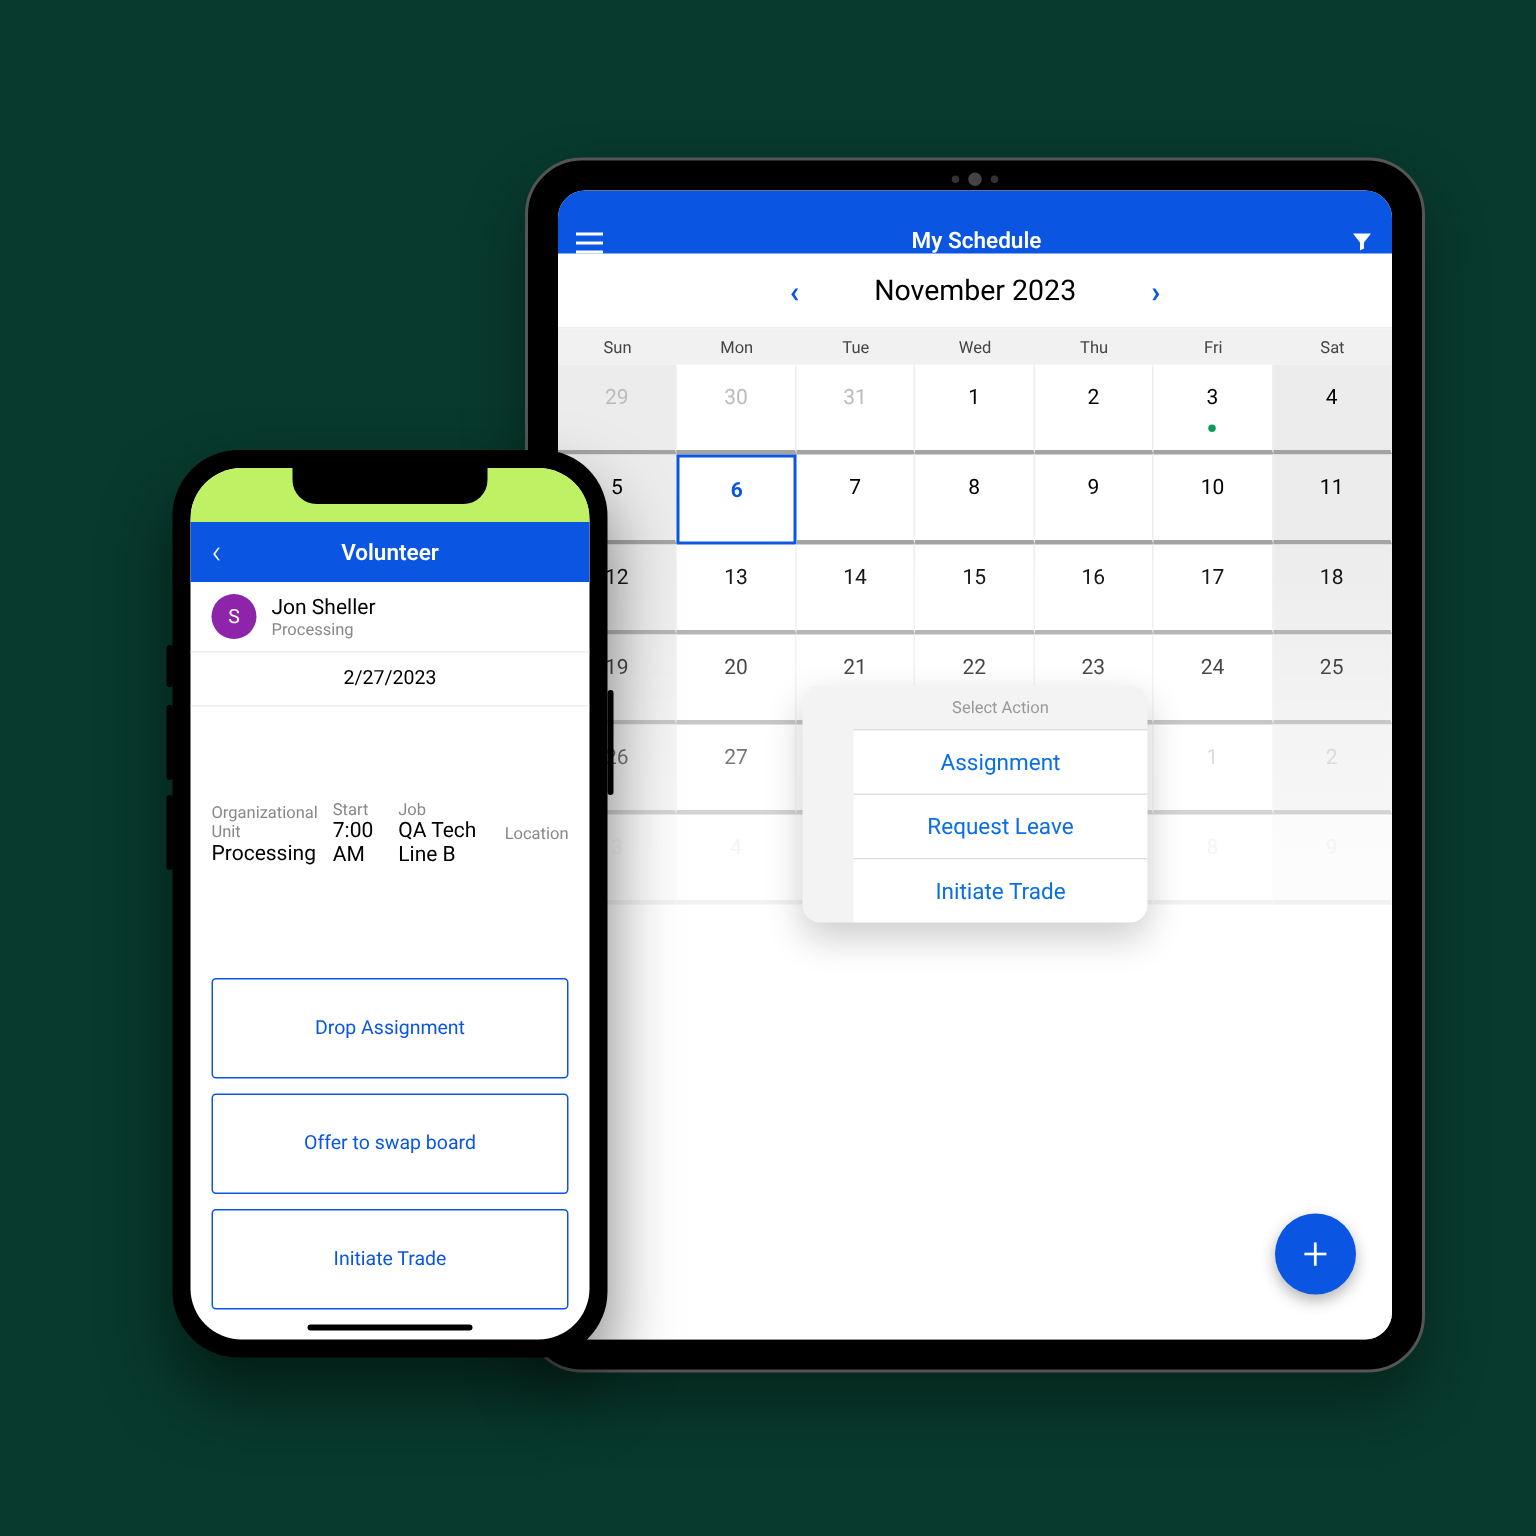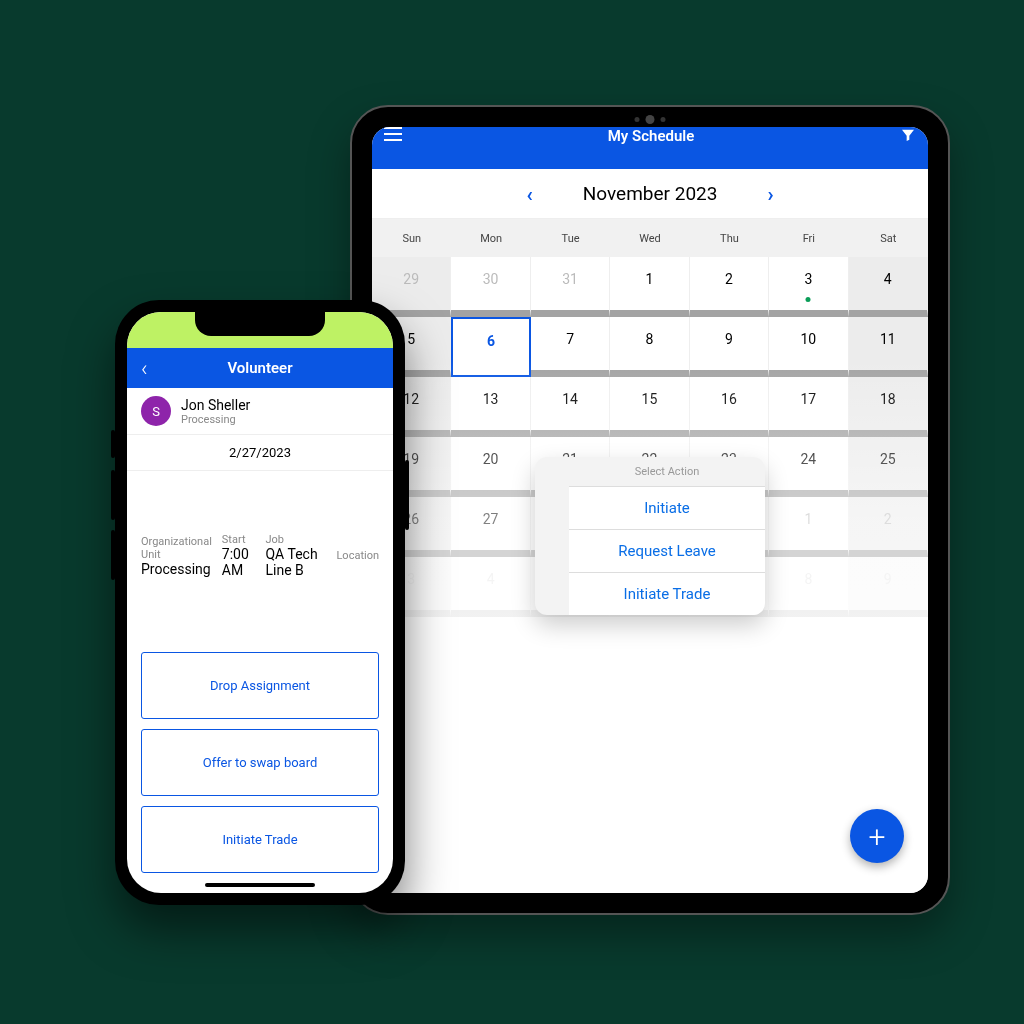--- a/index.html
+++ b/index.html
@@ -43,52 +43,52 @@
     display: flex; justify-content: space-between; align-items: center;
     padding: 0 10px;
     font-size: 9px;
   }
   .ipad-status .right { display: flex; gap: 4px; align-items: center; }
   .wifi-icon, .battery-icon { width: 12px; height: 9px; }
   .tablet-header {
     background: #0a56e3;
     color: #fff;
     height: 42px;
-    display: flex; align-items: flex-start; justify-content: space-between;
+    display: flex; align-items: flex-end; justify-content: space-between;
     padding: 0 12px;
     font-size: 15px; font-weight: 600;
   }
   .hamburger { width: 18px; height: 14px; display:flex; flex-direction:column; justify-content:space-between; }
   .hamburger span { display:block; height:2px; background:#fff; width:100%; }
   .filter-icon svg { display:block; }
 
   .month-bar {
     height: 50px;
     display: flex; align-items: center; justify-content: center;
     gap: 50px;
     font-size: 19px;
     border-bottom: 1px solid #eee;
   }
   .month-bar .arrow { color: #0a56e3; font-size: 20px; font-weight: 700; cursor: pointer; }
 
   .dow-row {
     display: grid; grid-template-columns: repeat(7,1fr);
     background: #f1f1f1;
-    height: 38px;
+    height: 24px;
     font-size: 11px; color: #444;
   }
   .dow-row div { display:flex; align-items:center; justify-content:center; }
 
   .cal-grid {
     display: grid; grid-template-columns: repeat(7,1fr);
   }
   .cal-cell {
     height: 60px;
     border-right: 1px solid #eee;
-    border-bottom: 7px solid #a3a3a3;
+    border-bottom: 3px solid #a3a3a3;
     display: flex; align-items: flex-start; justify-content: center;
     padding-top: 14px;
     font-size: 14px;
     position: relative;
   }
   .cal-cell.other { color: #bbb; }
   .cal-cell.weekend { background: #ececec; }
   .cal-cell.selected { border: 2px solid #0a56e3; color:#0a56e3; font-weight:700; }
   .mark { position:absolute; top:40px; left:50%; transform:translateX(-50%); width:5px; height:5px; border-radius:50%; background:#0a9d58; }
   .last-row { opacity: 0.35; }
@@ -307,21 +307,21 @@
         <div class="cal-cell other last-row">6</div>
         <div class="cal-cell other last-row">7</div>
         <div class="cal-cell other last-row">8</div>
         <div class="cal-cell other weekend last-row">9</div>
       </div>
 
     <div class="blur-overlay"></div>
 
     <div class="action-sheet">
       <div class="as-title">Select Action</div>
-      <div class="as-item">Initiate</div>
+      <div class="as-item">Assignment</div>
       <div class="as-item">Request Leave</div>
       <div class="as-item">Initiate Trade</div>
     </div>
 
     <div class="fab">
       <span>+</span>
     </div>
 
   </div>
 </div>

